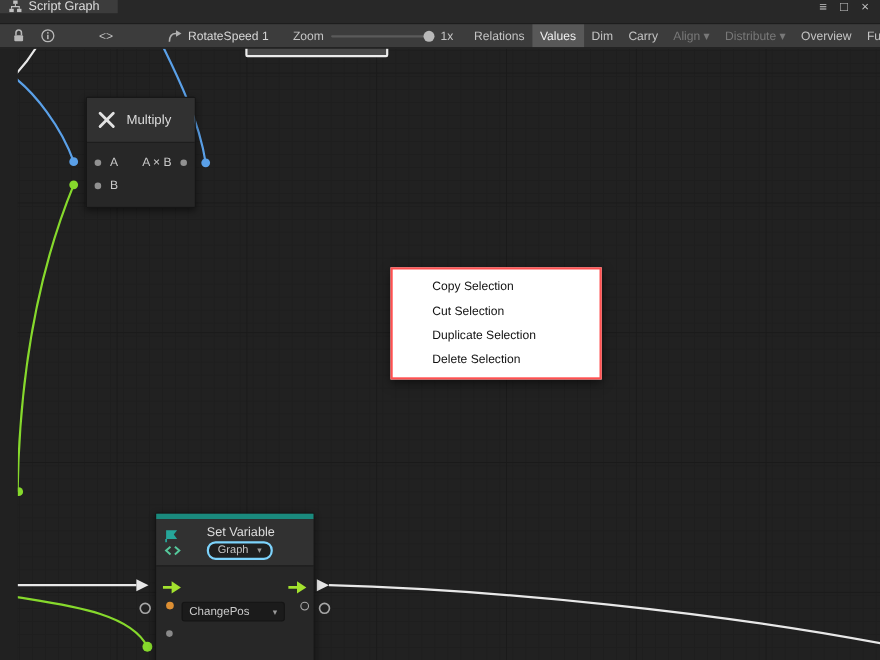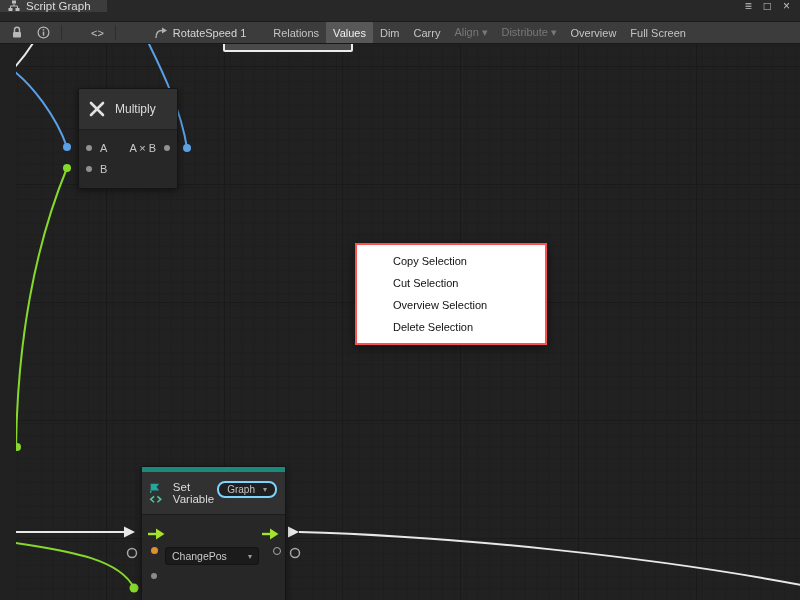--- a/index.html
+++ b/index.html
@@ -87,21 +87,21 @@
   .multiply .node-header { height:40px; padding:0 8px; gap:8px; color:#dcdcdc; font-size:12px; }
   .multiply .node-body { padding:7px 0 9px; }
   .port-row { display:flex; align-items:center; height:21px; padding:0 7px; gap:8px; color:#c9c9c9; }
   .pdot { width:6px; height:6px; border-radius:50%; background:#919191; flex:none; }
   .spacer { flex:1; }
 
   
   .node.setvar { left:125px; top:422px; width:145px; height:140px; }
   .setvar-accent { height:5px; background:#1a8a7d; }
   .setvar .node-header { height:42px; padding:4px 8px 4px 7px; gap:7px; align-items:center; }
-  .setvar-texts { display:flex; gap:2px; }
+  .setvar-texts { display:flex; flex-direction:column; gap:2px;margin-left:12px; }
   .setvar-title { color:#dcdcdc; font-size:11.5px; }
   .mini-dd {
     display:inline-flex; align-items:center; gap:8px; align-self:flex-start;
     background:#1f1f1f; border:2px solid #7dd3fc; border-radius:8px;
     padding:1px 8px; font-size:10px; color:#c4c4c4; cursor:default;
   }
   .setvar .node-body { height:93px; padding-top:6px; position:relative; }
   .flow-row { display:flex; justify-content:space-between; align-items:center; height:26px; padding:0 6px; }
   .value-row { display:flex; align-items:flex-start; height:16px; padding:0 9px; gap:7px; }
   .odot { width:7px; height:7px; border-radius:50%; background:#dd8f33; flex:none; }
@@ -165,20 +165,28 @@
   <div class="tb-sep"></div>
 
   <div class="graph-ref">
     <svg width="14" height="12" viewBox="0 0 14 12">
       <path d="M2 11 C2 5 5 3.5 8 3.5" stroke="#b0b0b0" stroke-width="1.4" fill="none"></path>
       <polygon points="8,0.5 13,3.5 8,6.5" fill="#b0b0b0"></polygon>
     </svg>
     <span>RotateSpeed 1</span>
   </div>
 
+  <div class="zoom-wrap">
+    <span>Zoom</span>
+    <div class="zoom-slider">
+      <div class="zoom-track"></div>
+      <div class="zoom-knob"></div>
+    </div>
+    <span>1x</span>
+  </div>
 
   <div class="tb-group">
     <div class="tb-btn">Relations</div>
     <div class="tb-btn active">Values</div>
     <div class="tb-btn">Dim</div>
     <div class="tb-btn">Carry</div>
     <div class="tb-btn disabled">Align ▾</div>
     <div class="tb-btn disabled">Distribute ▾</div>
     <div class="tb-btn">Overview</div>
     <div class="tb-btn">Full Screen</div>
@@ -279,15 +287,15 @@
       </div>
 
     </div>
   </div>
 
 </div>
 
 <div class="context-menu">
   <div class="menu-item">Copy Selection</div>
   <div class="menu-item">Cut Selection</div>
-  <div class="menu-item">Overview Selection</div>
+  <div class="menu-item">Duplicate Selection</div>
   <div class="menu-item">Delete Selection</div>
 </div>
 
 </body></html>

